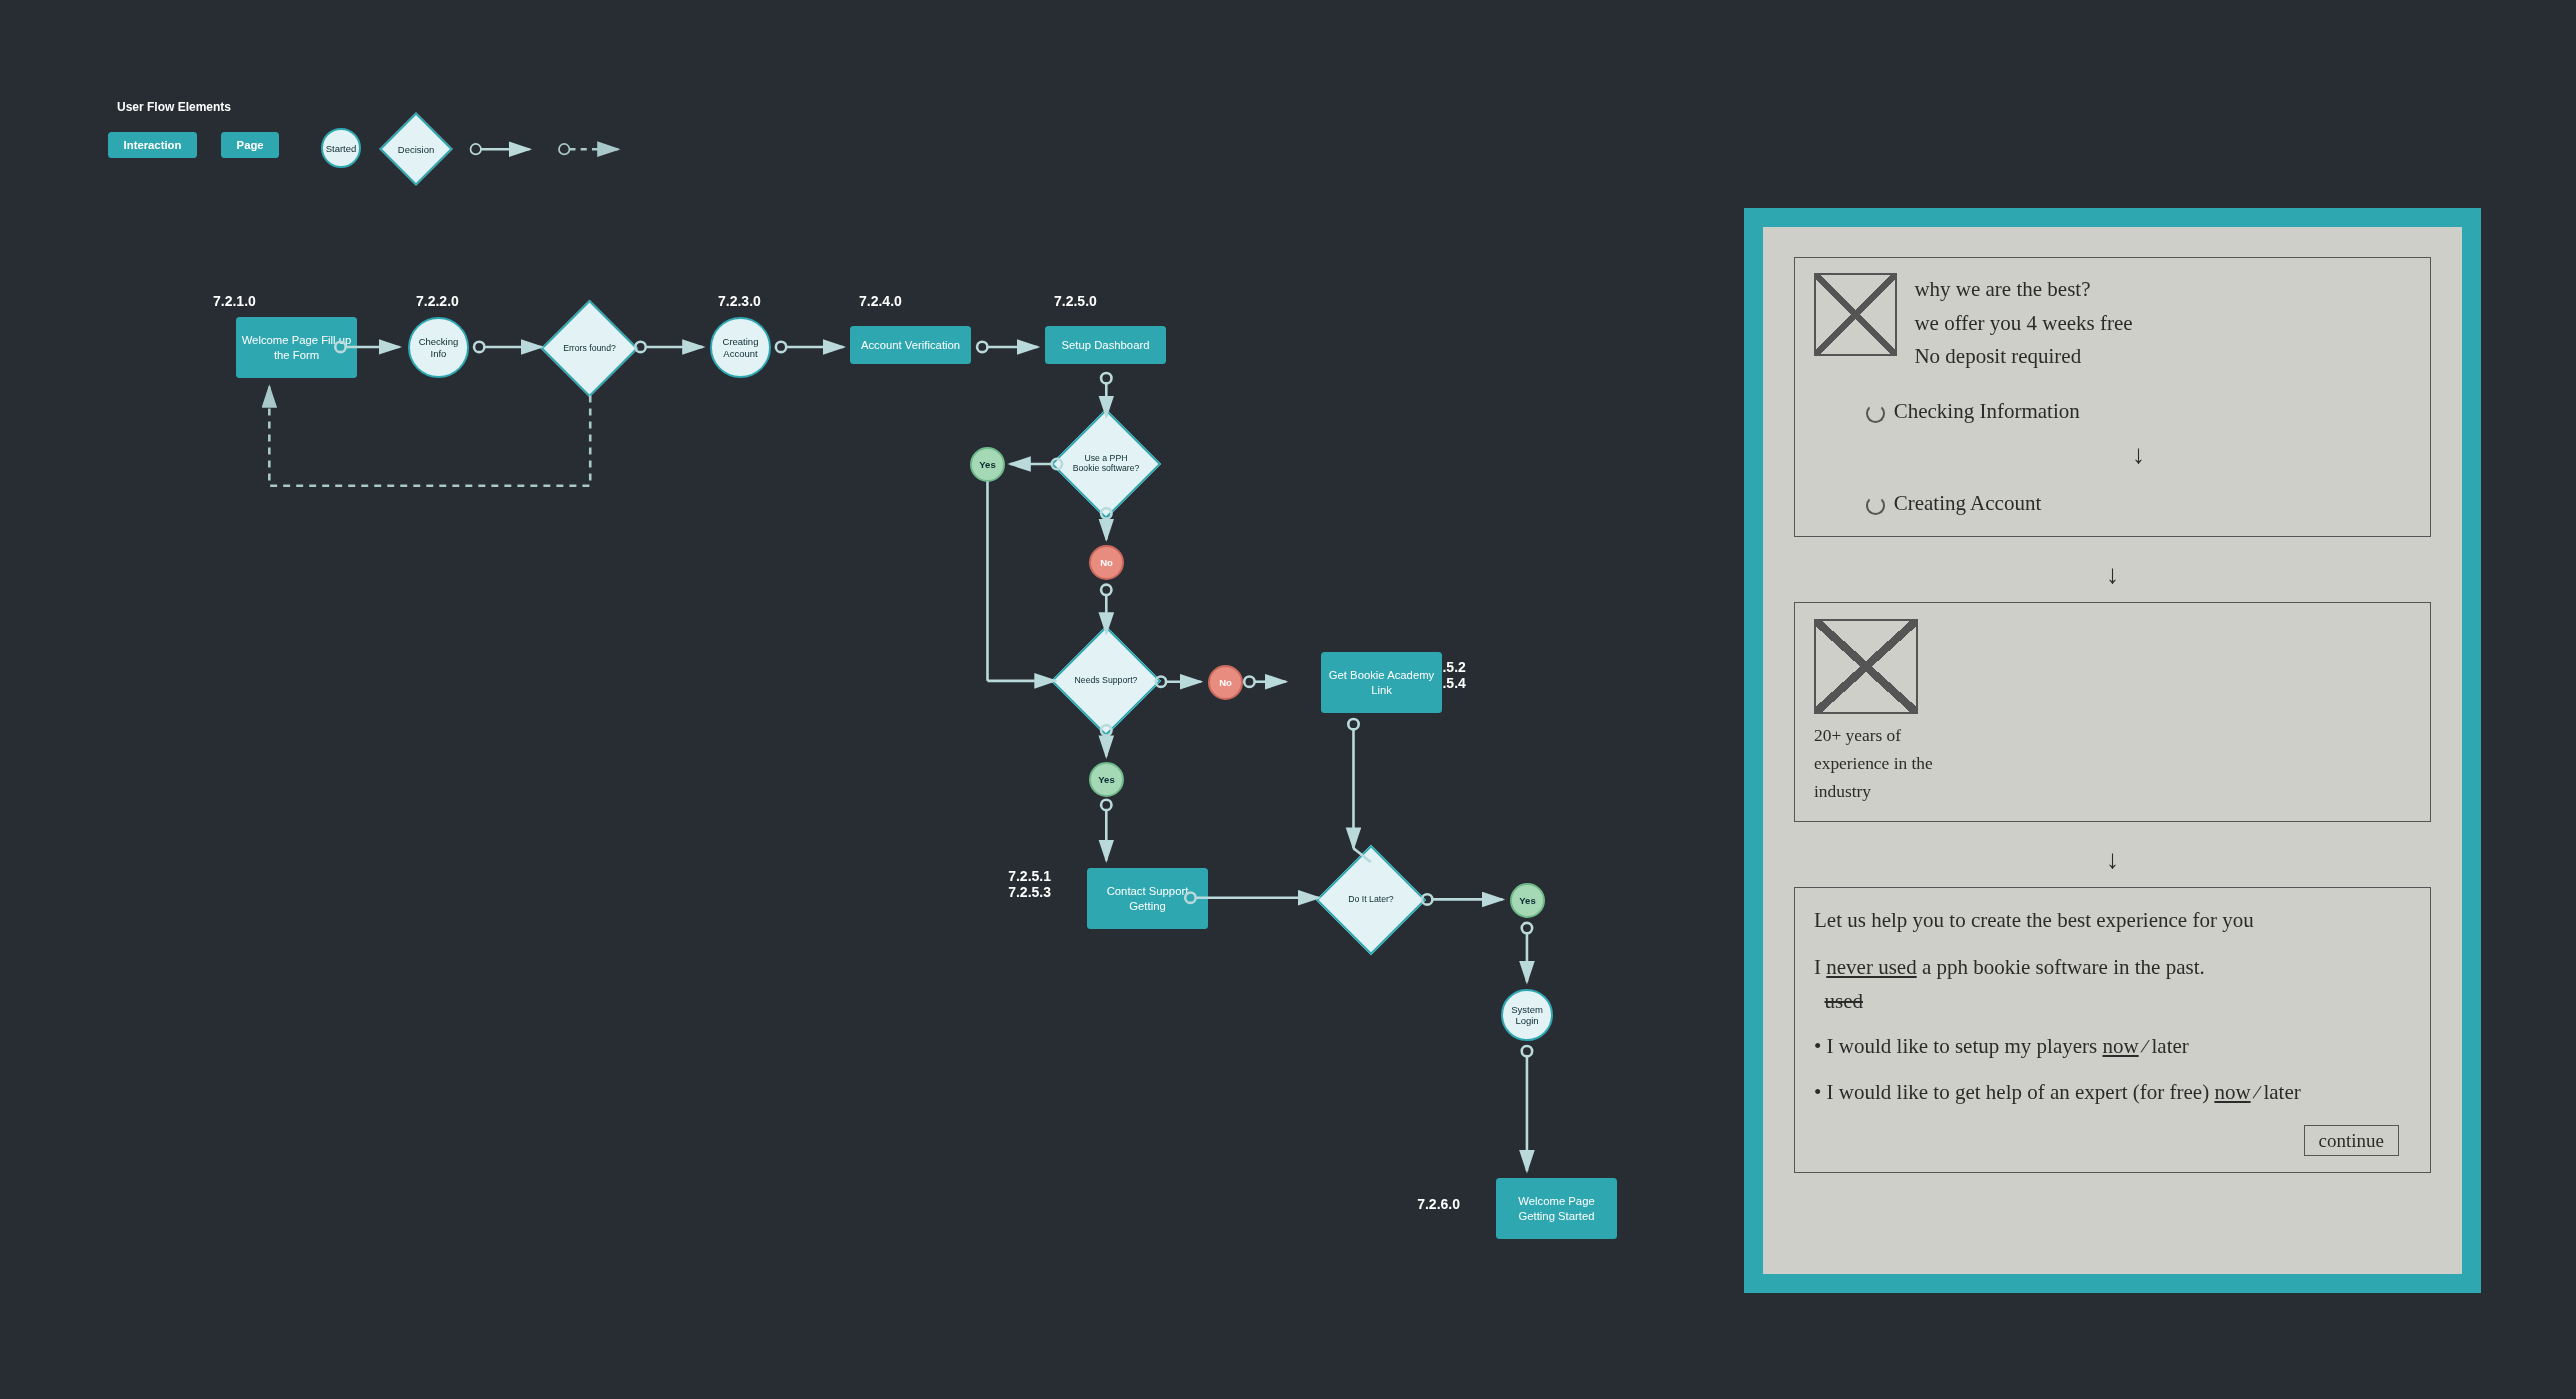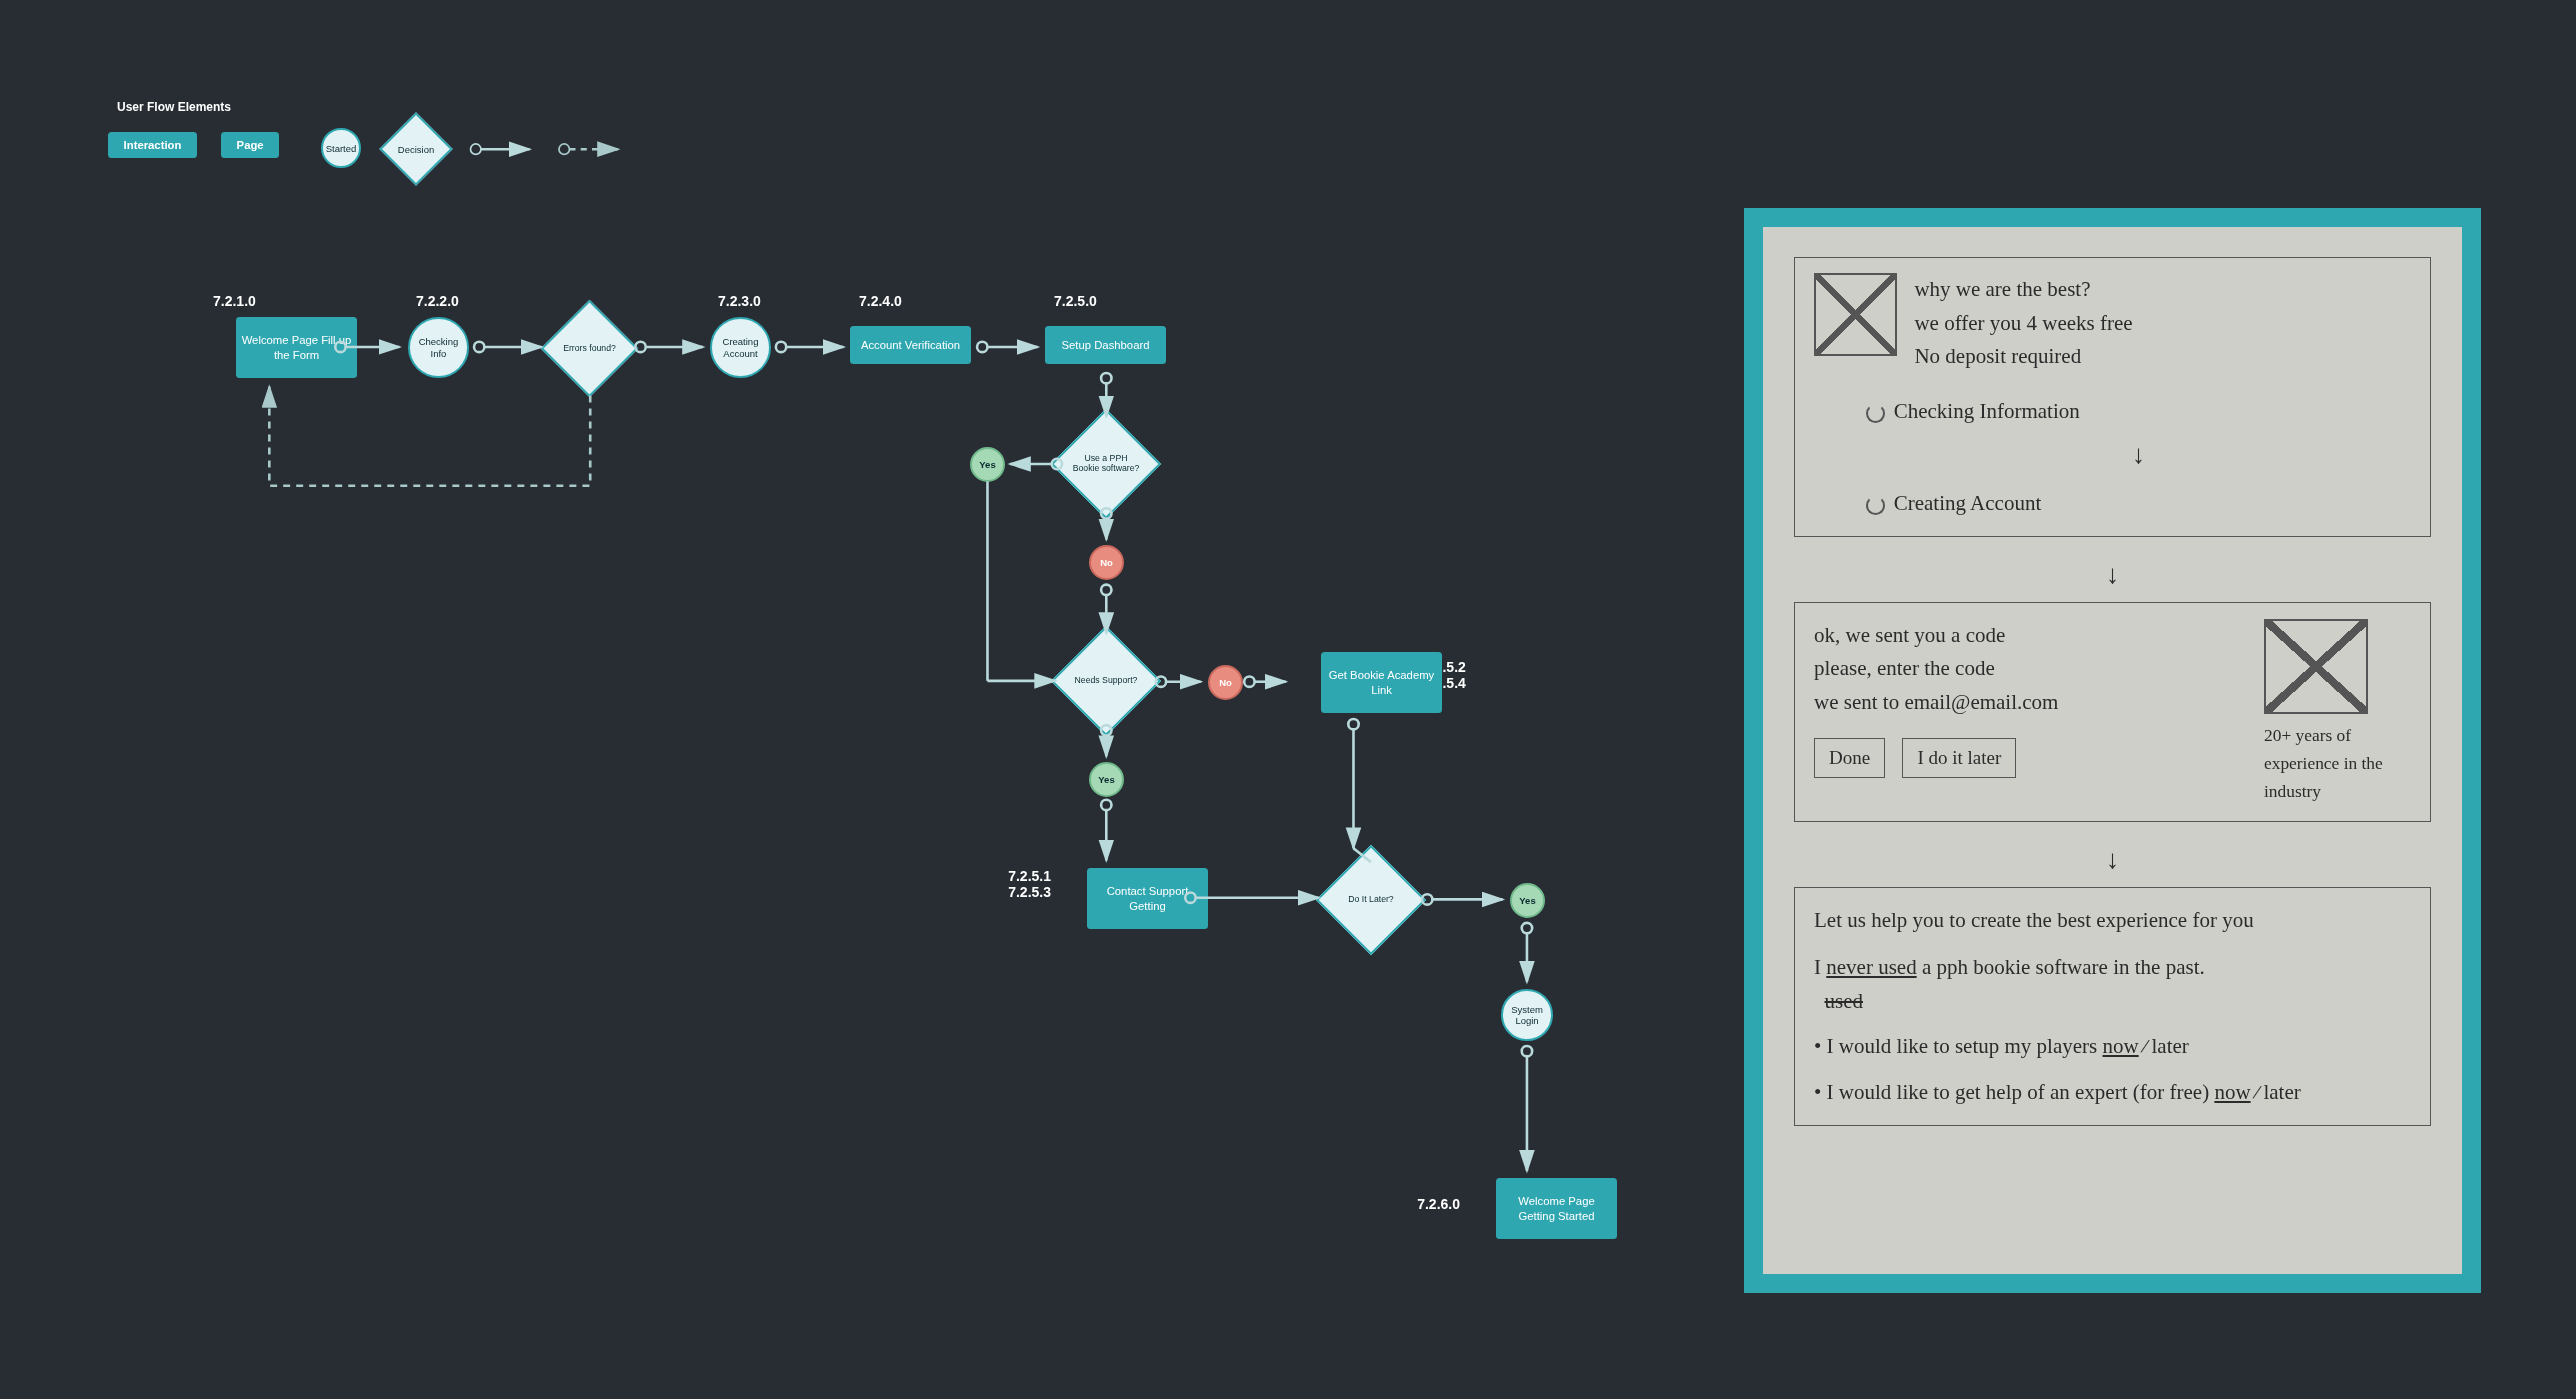--- a/index.html
+++ b/index.html
@@ -225,29 +225,20 @@
         <div style="margin-top:21px; margin-left:52px;" class="wf-text">
           <div><span class="wf-spin"></span><span>Checking Information</span></div>
           <div class="wf-arrow-down">↓</div>
           <div><span class="wf-spin"></span><span>Creating Account</span></div>
         </div>
       </div>
 
       <div class="wf-arrow-down">↓</div>
 
       <div class="wf-card" style="display:flex; gap:17.4px;">
-        <div style="flex:1;" class="wf-text">
-          <div>ok, we sent you a code</div>
-          <div>please, enter the code</div>
-          <div>we sent to email@email.com</div>
-          <div style="margin-top:19px;">
-            <span class="wf-btn">Done</span>
-            <span class="wf-btn">I do it later</span>
-          </div>
-        </div>
         <div style="width:147px;">
           <div class="wf-img" style="width:104px;height:95px;margin-bottom:8.7px;"></div>
           <div class="wf-text" style="font-size:17.4px;">20+ years of experience in the industry</div>
         </div>
       </div>
 
       <div class="wf-arrow-down">↓</div>
 
       <div class="wf-card">
         <div class="wf-text">Let us help you to create the best experience for you</div>
@@ -259,19 +250,22 @@
           &nbsp;&nbsp;<span class="wf-strike">used</span>
         </div>
         <div class="wf-text" style="margin-top:12px;">
           • <span>I would like to setup my players</span>
           <span class="wf-ul">now</span><span class="wf-slash">/</span><span>later</span>
         </div>
         <div class="wf-text" style="margin-top:12px;">
           • <span>I would like to get help of an expert (for free)</span>
           <span class="wf-ul">now</span><span class="wf-slash">/</span><span>later</span>
         </div>
+        <div style="text-align:right; margin-top:15.6px;">
+          <span class="wf-btn">continue</span>
+        </div>
       </div>
 
     </div>
   </div>
 
 </div>
 
 
 </body></html>

